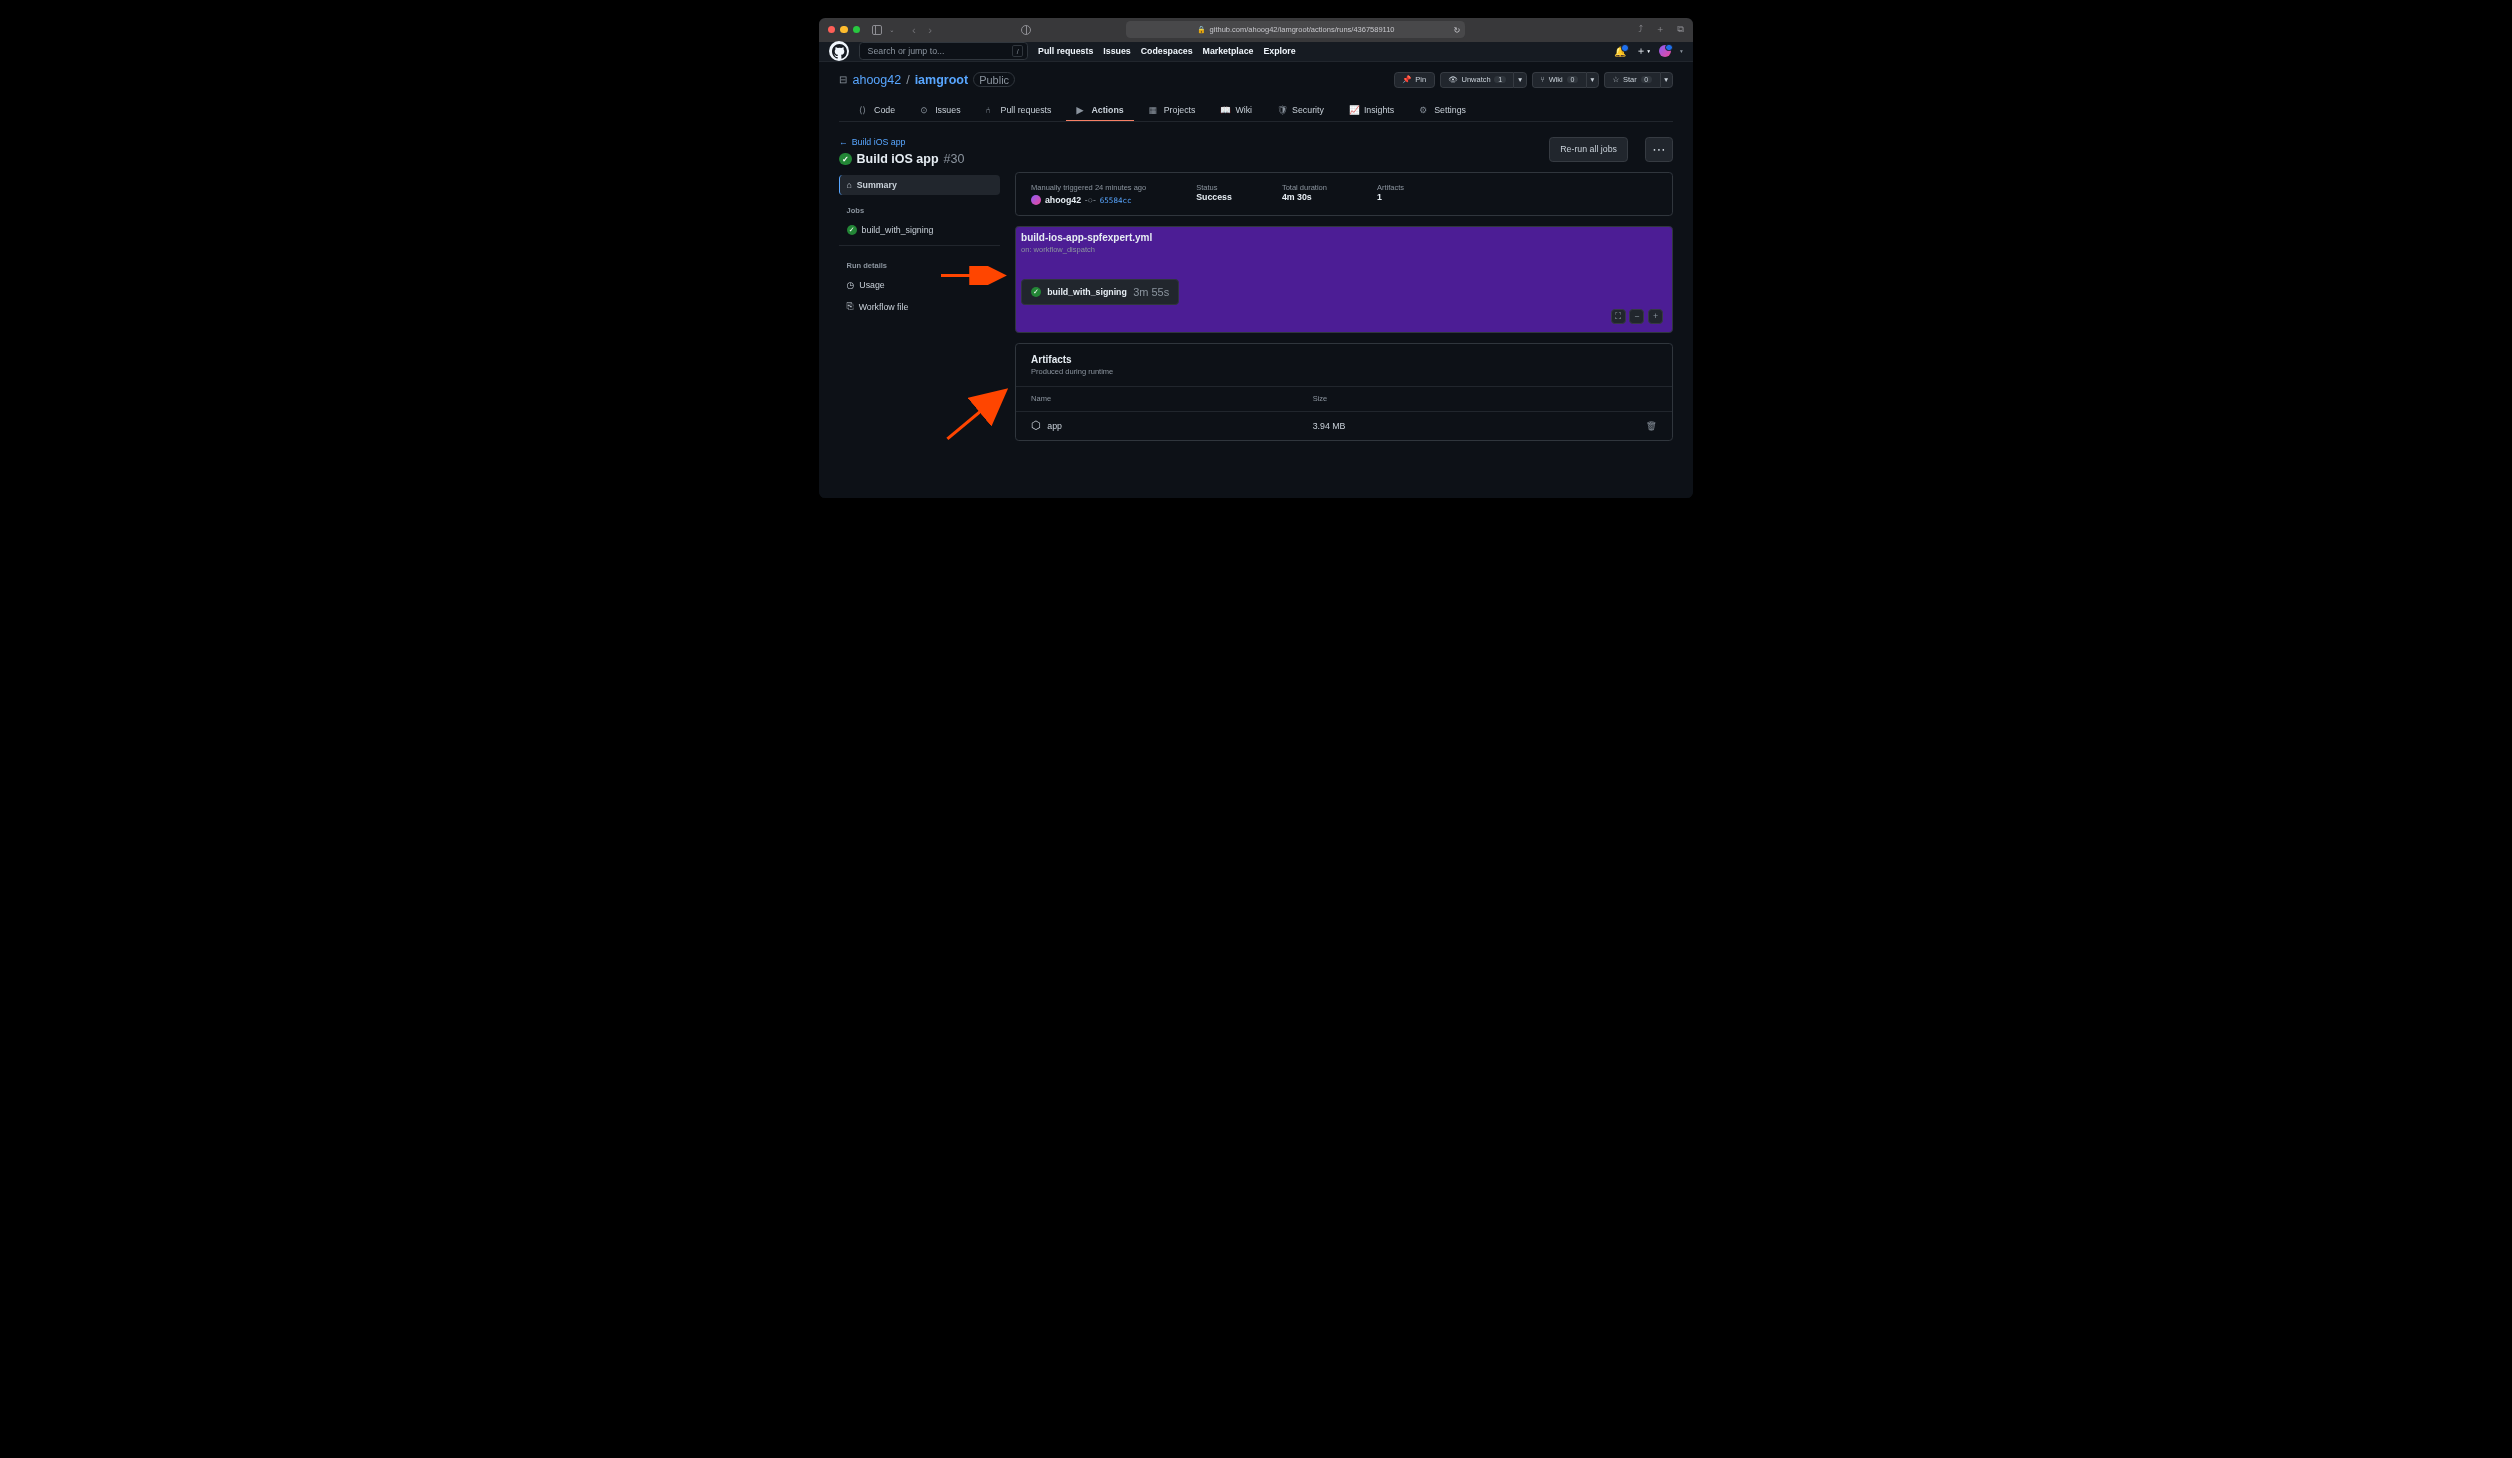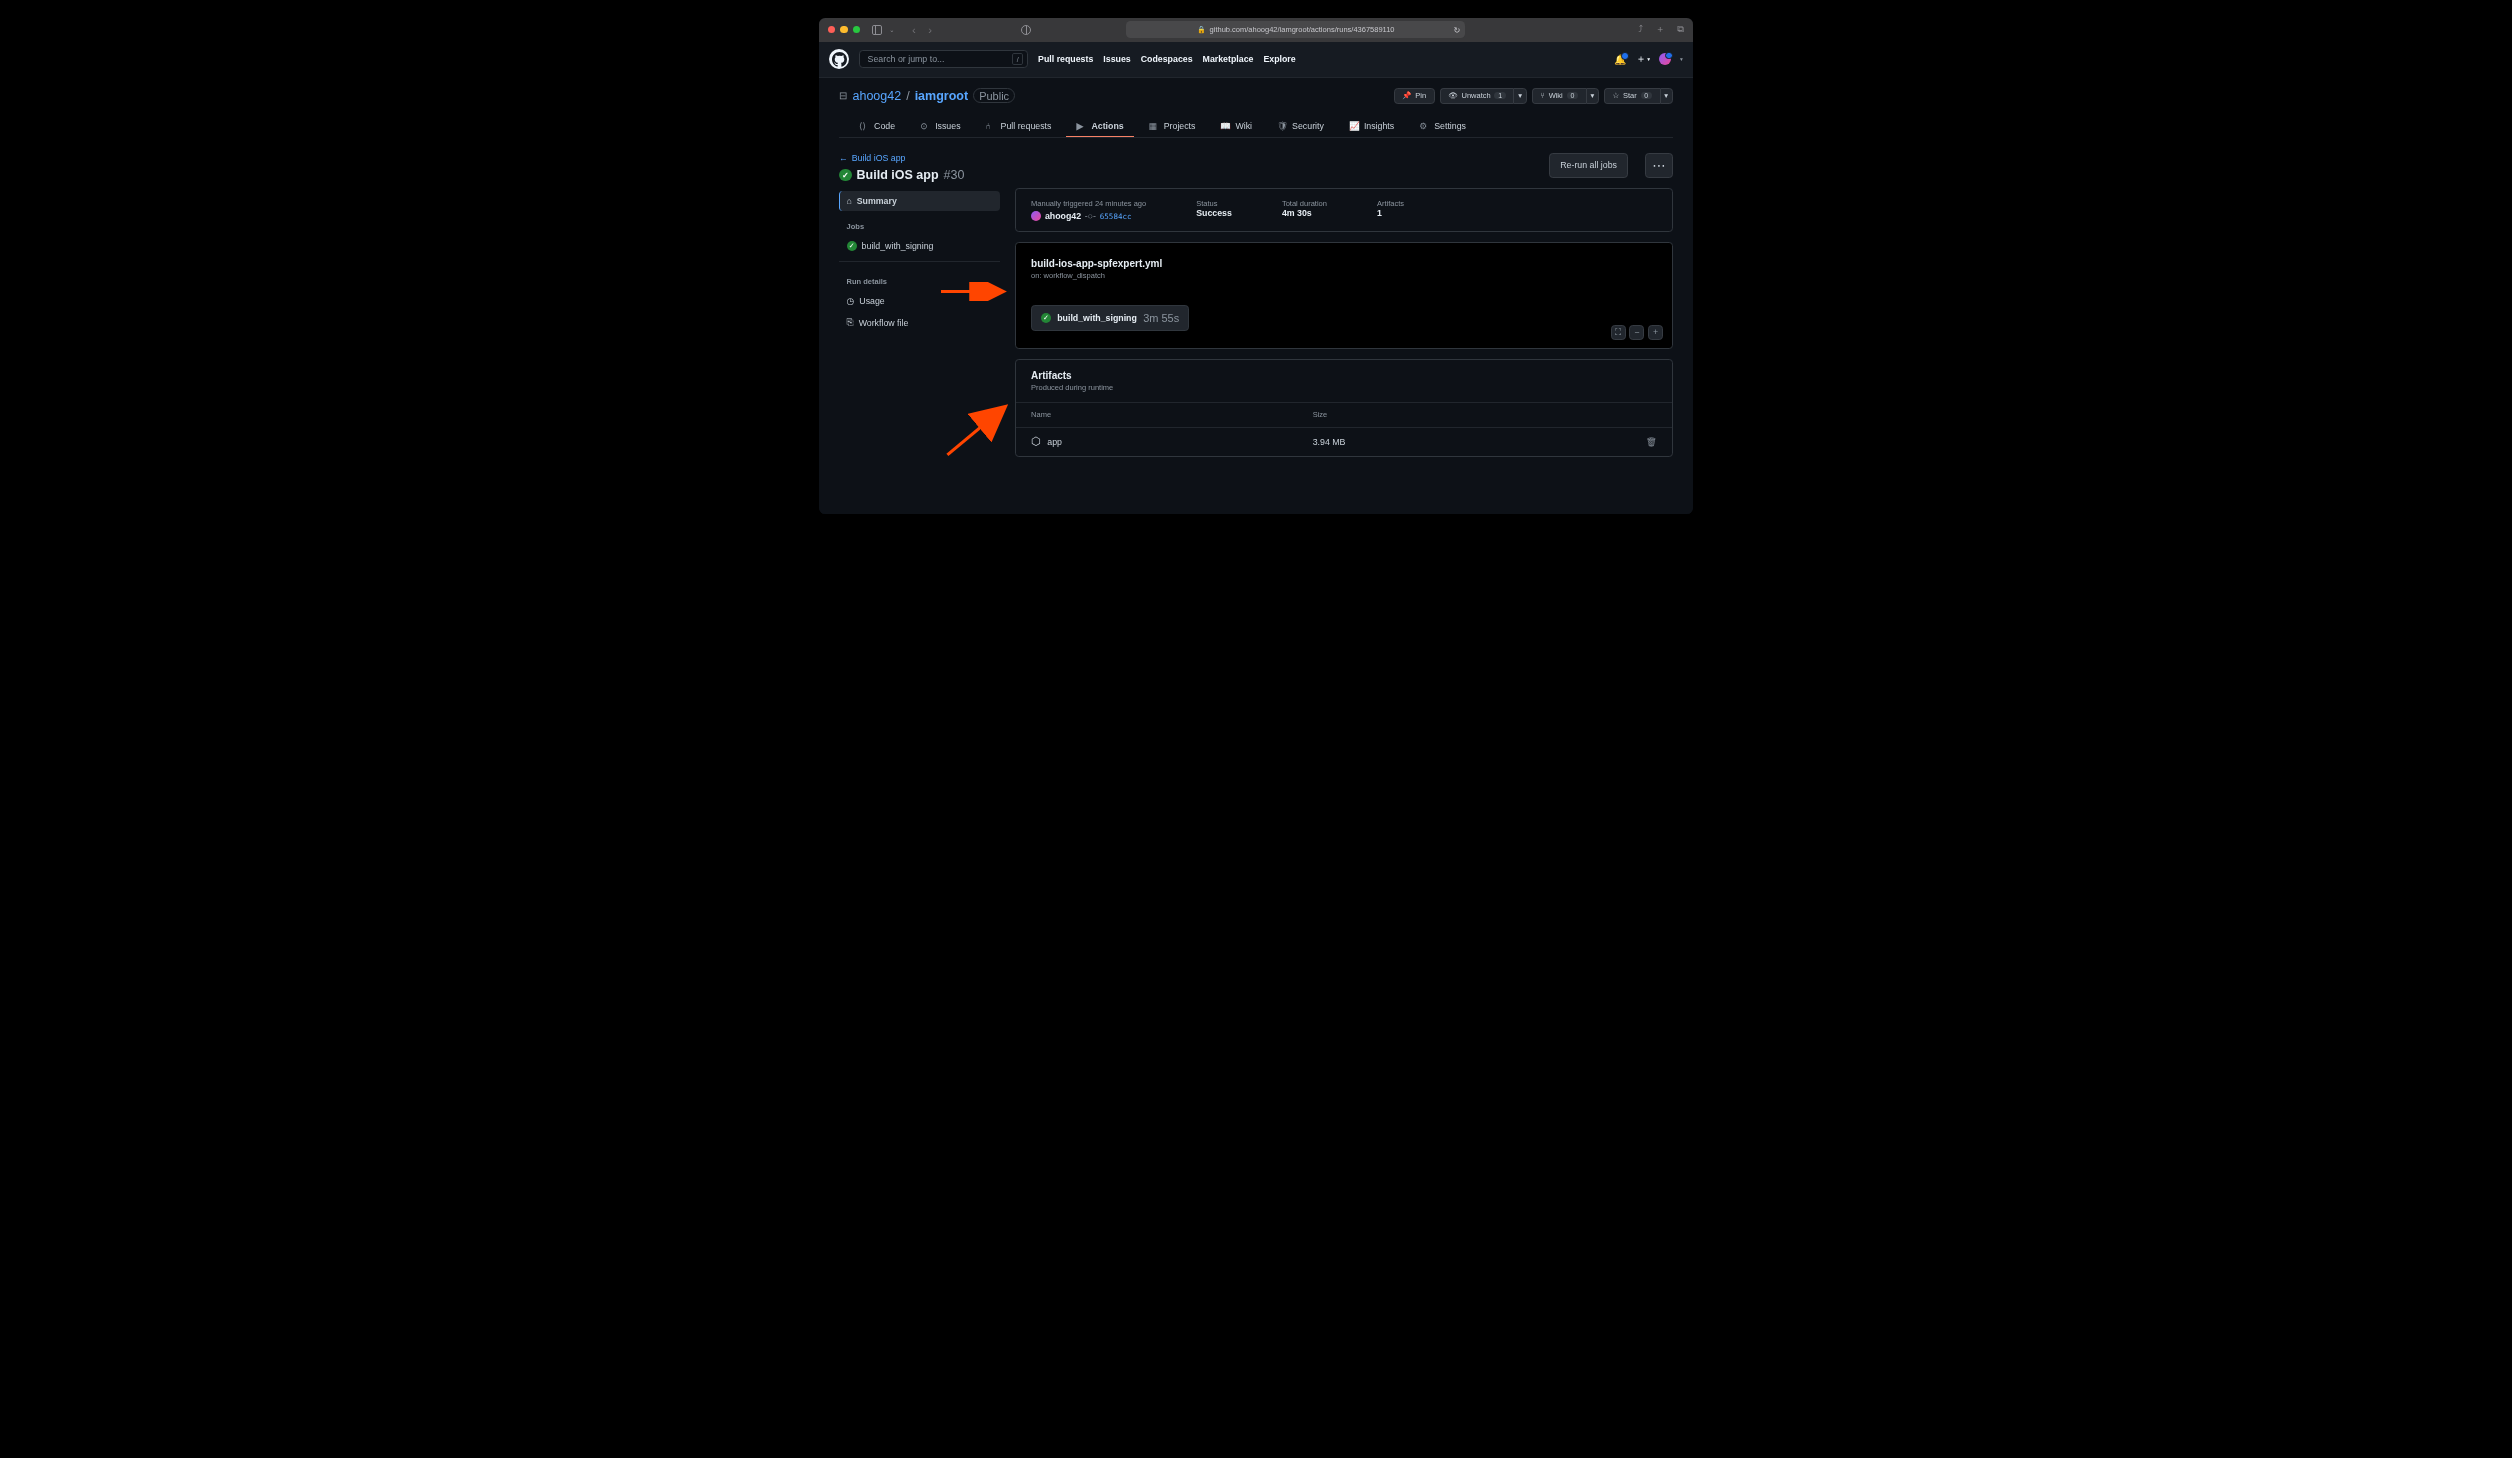--- a/index.html
+++ b/index.html
@@ -14,21 +14,21 @@
 .tb-sidebar::before{content:"";position:absolute;left:2.5px;top:0;bottom:0;width:0.9px;background:#8e8e93}
 .tb-chev{color:#8e8e93;font-size:6.3px;margin-left:2.5px}
 .navarrows{color:#6e6e73;font-size:11.3px;margin-left:12.5px;display:flex;gap:12.5px}
 .urlbar{flex:1;max-width:339px;margin:0 auto;background:#48484a;height:17.6px;border-radius:4.4px;display:flex;align-items:center;justify-content:center;gap:3.8px;color:#c7c7cc;font-size:7.5px;position:relative}
 .lock{font-size:7px}
 .tb-right{display:flex;gap:12.5px;color:#8e8e93;margin-left:auto;font-size:9.4px}
 .shield{width:10px;height:10px;border:0.9px solid #8e8e93;border-radius:50%;position:relative;margin-right:6.3px;margin-left:auto}
 .shield::before{content:"";position:absolute;left:50%;top:0;bottom:0;width:0.9px;background:#8e8e93}
 .reload{position:absolute;right:5px;font-size:8.2px}
 
-.gh-header{background:#161b22;height:36px;display:flex;align-items:center;padding:0 10px;gap:10px;border-bottom:0.6px solid #21262d}
+.gh-header{background:#161b22;height:20px;display:flex;align-items:center;padding:0 10px;gap:10px;border-bottom:0.6px solid #21262d}
 .gh-logo{width:20px;height:20px;background:#f0f6fc;border-radius:50%;display:flex;align-items:center;justify-content:center}
 .gh-logo svg{width:15px;height:15px;fill:#161b22}
 .search{background:#0d1117;border:0.6px solid #30363d;border-radius:3.8px;height:17.6px;width:169px;display:flex;align-items:center;padding:0 7.5px;color:#8b949e;font-size:8.8px;position:relative}
 .slash{position:absolute;right:3.8px;border:0.6px solid #30363d;border-radius:1.9px;width:11.3px;height:11.3px;display:flex;align-items:center;justify-content:center;font-size:7px}
 .gh-nav{display:flex;gap:10px}
 .gh-nav a{color:#f0f6fc;font-size:8.8px;font-weight:600;text-decoration:none}
 .gh-right{margin-left:auto;display:flex;align-items:center;gap:8.8px;color:#f0f6fc}
 .bell{position:relative;font-size:10px}
 .bell::after{content:"";position:absolute;top:-1.3px;right:-1.9px;width:5.6px;height:5.6px;background:#1f6feb;border-radius:50%;border:1.3px solid #161b22}
 .plus{font-size:10px;display:flex;align-items:center;gap:1.3px}
@@ -71,21 +71,21 @@
 
 .card{border:0.6px solid #30363d;border-radius:3.8px;padding:10px 15px;margin-bottom:10px;background:#0d1117}
 .summary{display:flex;gap:50px}
 .scol .lbl{color:#8b949e;font-size:7.5px;margin-bottom:0}
 .scol .val{color:#e6edf3;font-size:8.8px;font-weight:600}
 .trigger{display:flex;align-items:center;gap:3.8px;margin-top:3.8px;font-size:8.8px}
 .trigger .user{color:#e6edf3;font-weight:600;display:flex;align-items:center;gap:2.5px}
 .trigger .commit{color:#58a6ff;font-family:monospace;font-size:7.5px}
 .uav{width:10px;height:10px;border-radius:50%;background:linear-gradient(135deg,#8b5cf6,#ec4899)}
 
-.wfcard{border:0.6px solid #30363d;border-radius:3.8px;padding:15px;background:#000000;position:relative;min-height:107px}
+.wfcard{border:0.6px solid #30363d;border-radius:3.8px;padding:5px;background:#4c1d95;position:relative;min-height:107px}
 .wfname{color:#e6edf3;font-size:10px;font-weight:600}
 .wfon{color:#8b949e;font-size:7.5px;margin-top:1.3px}
 .jobbox{background:#21262d;border:0.6px solid #30363d;border-radius:3.8px;padding:6.3px 8.8px;display:inline-flex;align-items:center;gap:6.3px;margin-top:25px;cursor:pointer;min-width:119px}
 .jobname{color:#e6edf3;font-size:8.8px;font-weight:600;flex:1}
 .jobtime{color:#8b949e;font-size:11px}
 .zoombtns{position:absolute;bottom:8.8px;right:8.8px;display:flex;gap:3.8px}
 .zb{background:#21262d;border:0.6px solid #363b42;border-radius:3.8px;width:15px;height:15px;color:#8b949e;display:flex;align-items:center;justify-content:center;font-size:8.8px;cursor:pointer}
 
 .artcard{border:0.6px solid #30363d;border-radius:3.8px;background:#0d1117;margin-top:10px;padding-top:10px}
 .artcard h3{color:#e6edf3;font-size:10px;font-weight:600;padding:0 15px}

